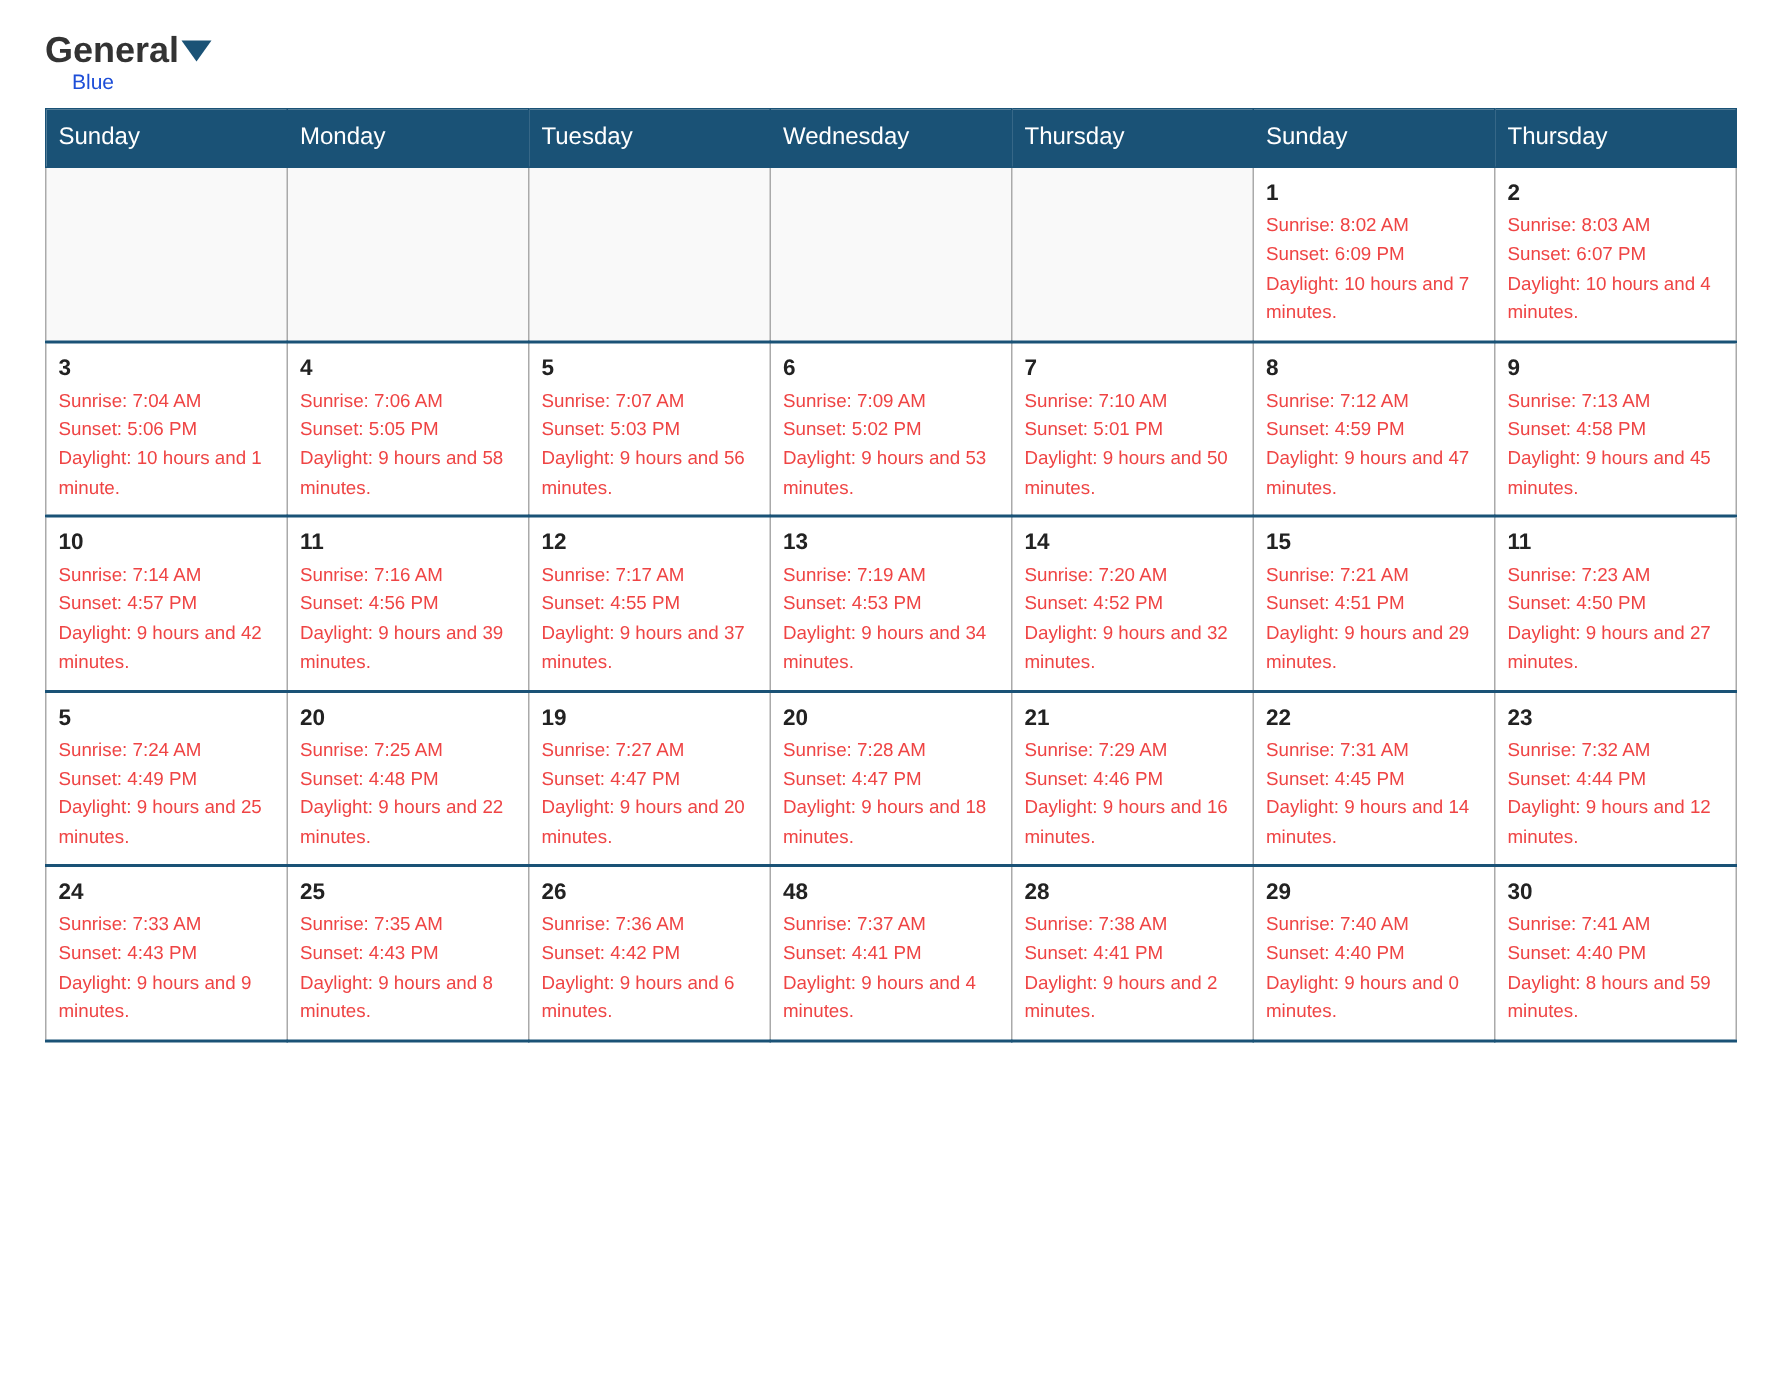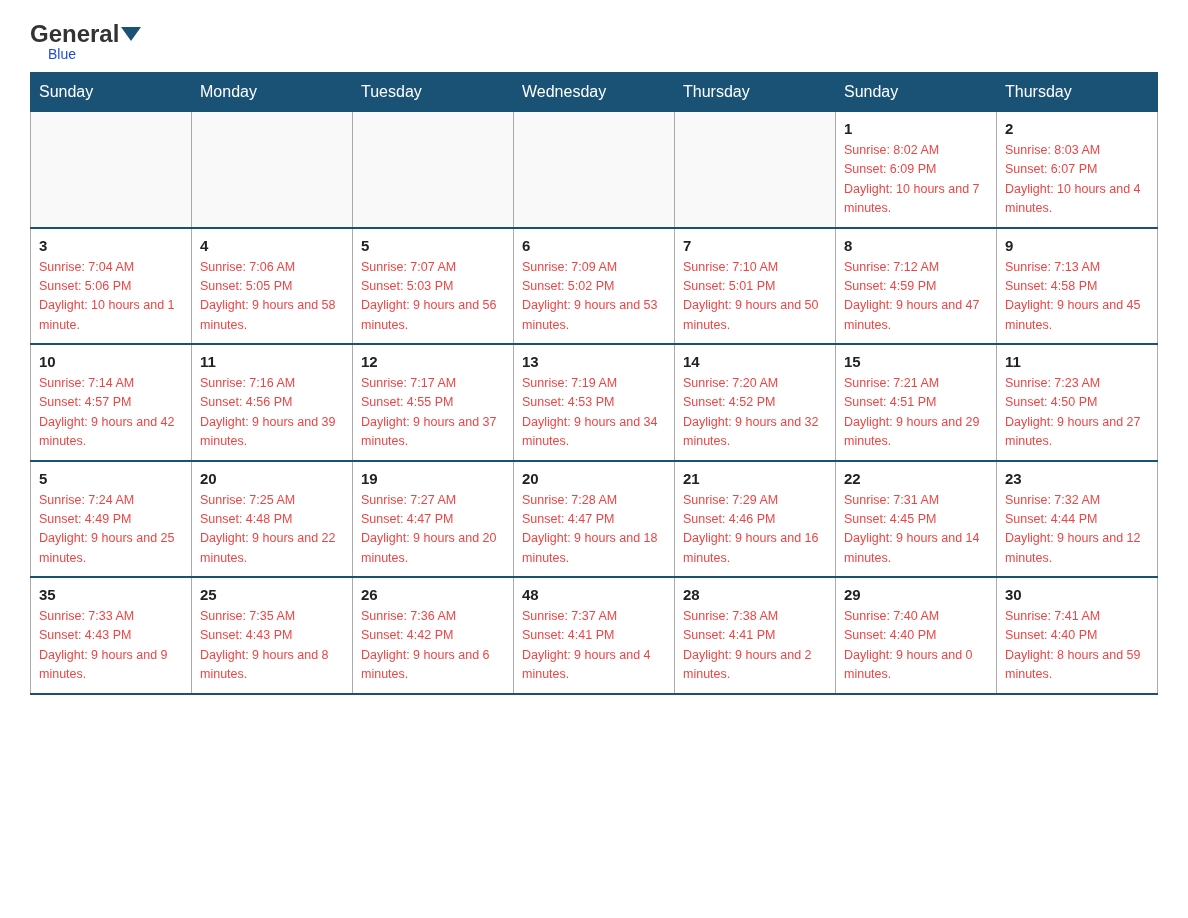--- a/index.html
+++ b/index.html
@@ -232,21 +232,21 @@
           <span class="day-num">22</span>
           <div class="sun-info">Sunrise: 7:31 AM<br>Sunset: 4:45 PM<br>Daylight: 9 hours and 14 minutes.</div>
         </td>
         <td>
           <span class="day-num">23</span>
           <div class="sun-info">Sunrise: 7:32 AM<br>Sunset: 4:44 PM<br>Daylight: 9 hours and 12 minutes.</div>
         </td>
       </tr>
       <tr>
         <td>
-          <span class="day-num">35</span>
+          <span class="day-num">24</span>
           <div class="sun-info">Sunrise: 7:33 AM<br>Sunset: 4:43 PM<br>Daylight: 9 hours and 9 minutes.</div>
         </td>
         <td>
           <span class="day-num">25</span>
           <div class="sun-info">Sunrise: 7:35 AM<br>Sunset: 4:43 PM<br>Daylight: 9 hours and 8 minutes.</div>
         </td>
         <td>
           <span class="day-num">26</span>
           <div class="sun-info">Sunrise: 7:36 AM<br>Sunset: 4:42 PM<br>Daylight: 9 hours and 6 minutes.</div>
         </td>

